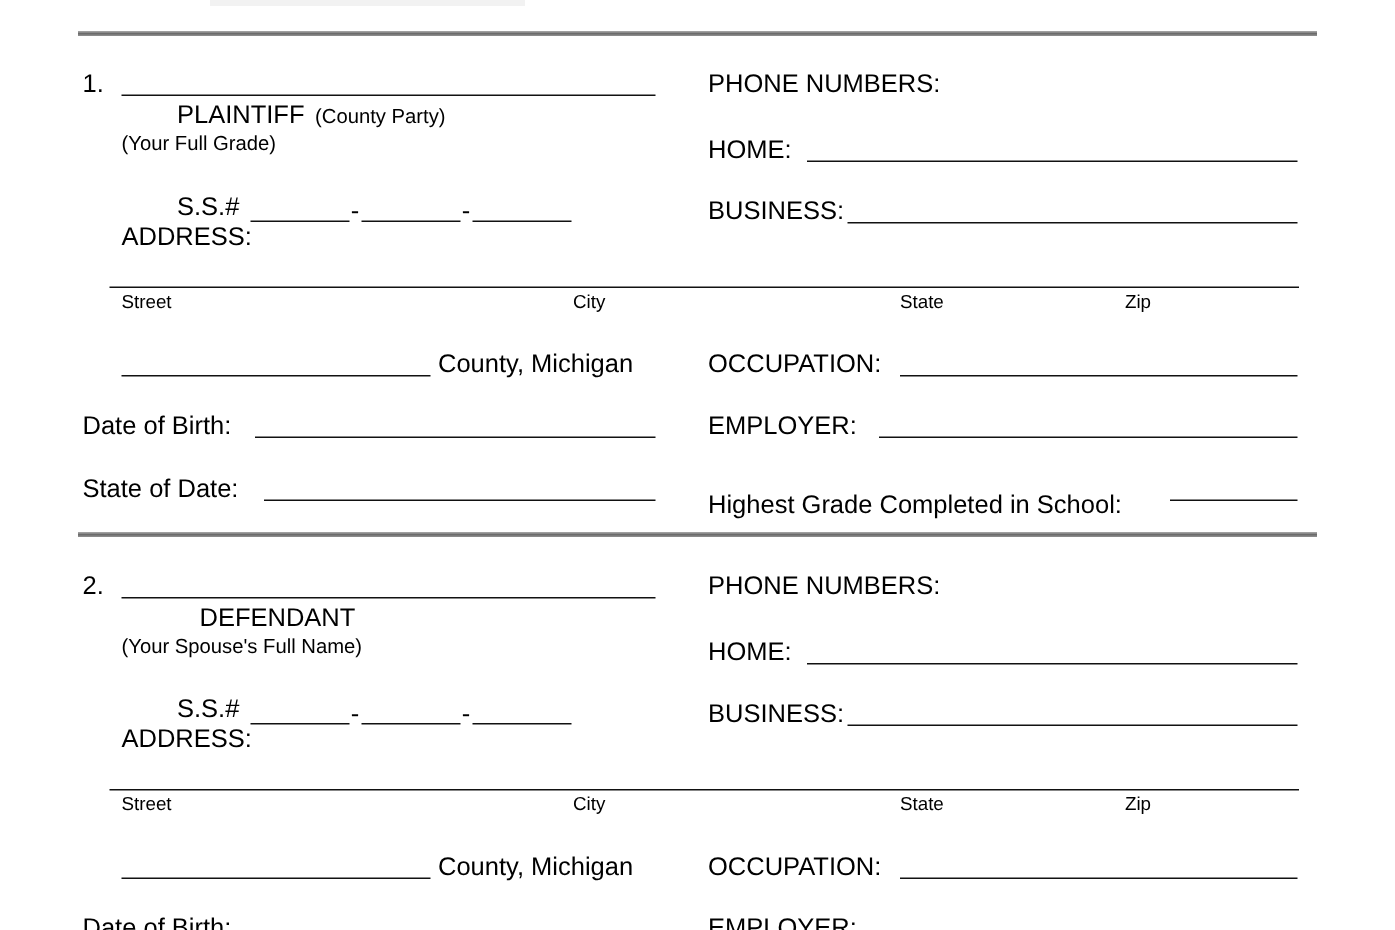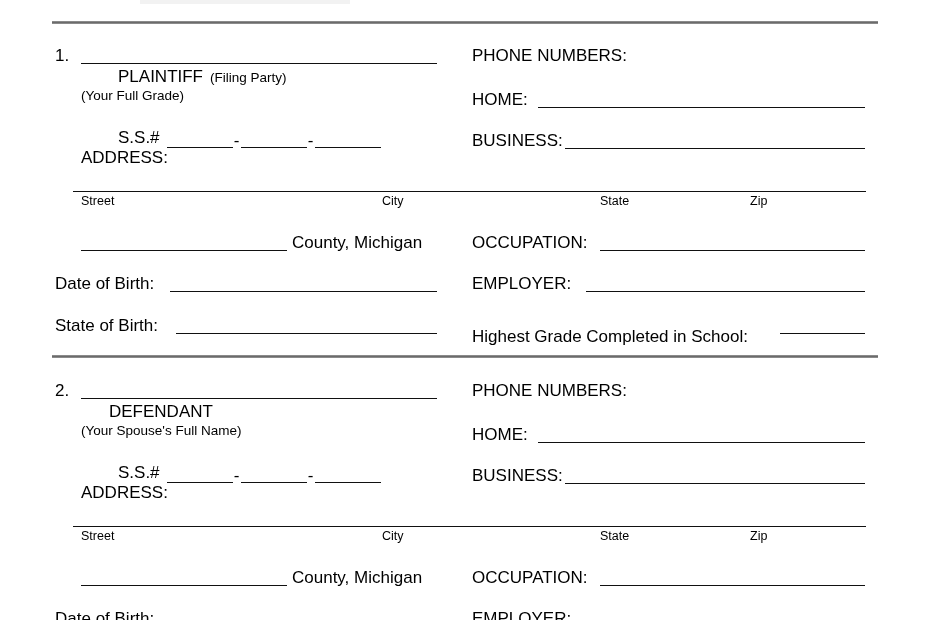--- a/index.html
+++ b/index.html
@@ -121,21 +121,21 @@
   <div class="divider divider-1"></div>
 
   <div class="section section-1">
 
     <div class="num" style="top:18px;">1.</div>
 
     <div class="rule" style="left:81px; top:35px; width:356px;"></div>
 
     <div class="inline-row" style="left:81px; top:39px;">
       <span class="lbl">PLAINTIFF</span>
-      <span class="lbl-sm" style="margin-left:7px; padding-bottom:1px;">(Filing Party)</span>
+      <span class="lbl-sm" style="margin-left:7px; padding-bottom:1px;">(County Party)</span>
     </div>
 
     <div class="lbl-sm" style="position:absolute; left:81px; top:60px;">(Your Full Grade)</div>
 
     <div class="inline-row" style="left:81px; top:100px;">
       <span class="lbl">S.S.#</span>
       <span style="display:inline-block; width:7px;"></span>
       <span class="ssn-seg"></span>
       <span class="ssn-dash">-</span>
       <span class="ssn-seg"></span>
@@ -151,21 +151,21 @@
     <div class="lbl-xs" style="position:absolute; left:382px; top:166px;">City</div>
     <div class="lbl-xs" style="position:absolute; left:600px; top:166px;">State</div>
     <div class="lbl-xs" style="position:absolute; left:750px; top:166px;">Zip</div>
 
     <div class="rule" style="left:81px; top:222px; width:206px;"></div>
     <div class="lbl" style="position:absolute; left:292px; top:205px;">County, Michigan</div>
 
     <div class="lbl" style="position:absolute; left:55px; top:246px;">Date of Birth:</div>
     <div class="rule" style="left:170px; top:263px; width:267px;"></div>
 
-    <div class="lbl" style="position:absolute; left:55px; top:288px;">State of Birth:</div>
+    <div class="lbl" style="position:absolute; left:55px; top:288px;">State of Date:</div>
     <div class="rule" style="left:176px; top:305px; width:261px;"></div>
 
     <div class="lbl" style="position:absolute; left:472px; top:18px;">PHONE NUMBERS:</div>
 
     <div class="lbl" style="position:absolute; left:472px; top:62px;">HOME:</div>
     <div class="rule" style="left:538px; top:79px; width:327px;"></div>
 
     <div class="lbl" style="position:absolute; left:472px; top:103px;">BUSINESS:</div>
     <div class="rule" style="left:565px; top:120px; width:300px;"></div>
 
@@ -180,21 +180,21 @@
   </div>
 
   <div class="divider divider-2"></div>
 
   <div class="section section-2">
 
     <div class="num" style="top:18px;">2.</div>
 
     <div class="rule" style="left:81px; top:35px; width:356px;"></div>
 
-    <div class="inline-row" style="left:72px; top:39px;align-items:flex-end;">
+    <div class="inline-row" style="left:96px; top:39px;align-items:flex-end;">
       <span class="lbl">DEFENDANT</span>
       <span class="lbl-sm" style="margin-left:7px; padding-bottom:1px;"></span>
     </div>
 
     <div class="lbl-sm" style="position:absolute; left:81px; top:60px;">(Your Spouse's Full Name)</div>
 
     <div class="inline-row" style="left:81px; top:100px;">
       <span class="lbl">S.S.#</span>
       <span style="display:inline-block; width:7px;"></span>
       <span class="ssn-seg"></span>

